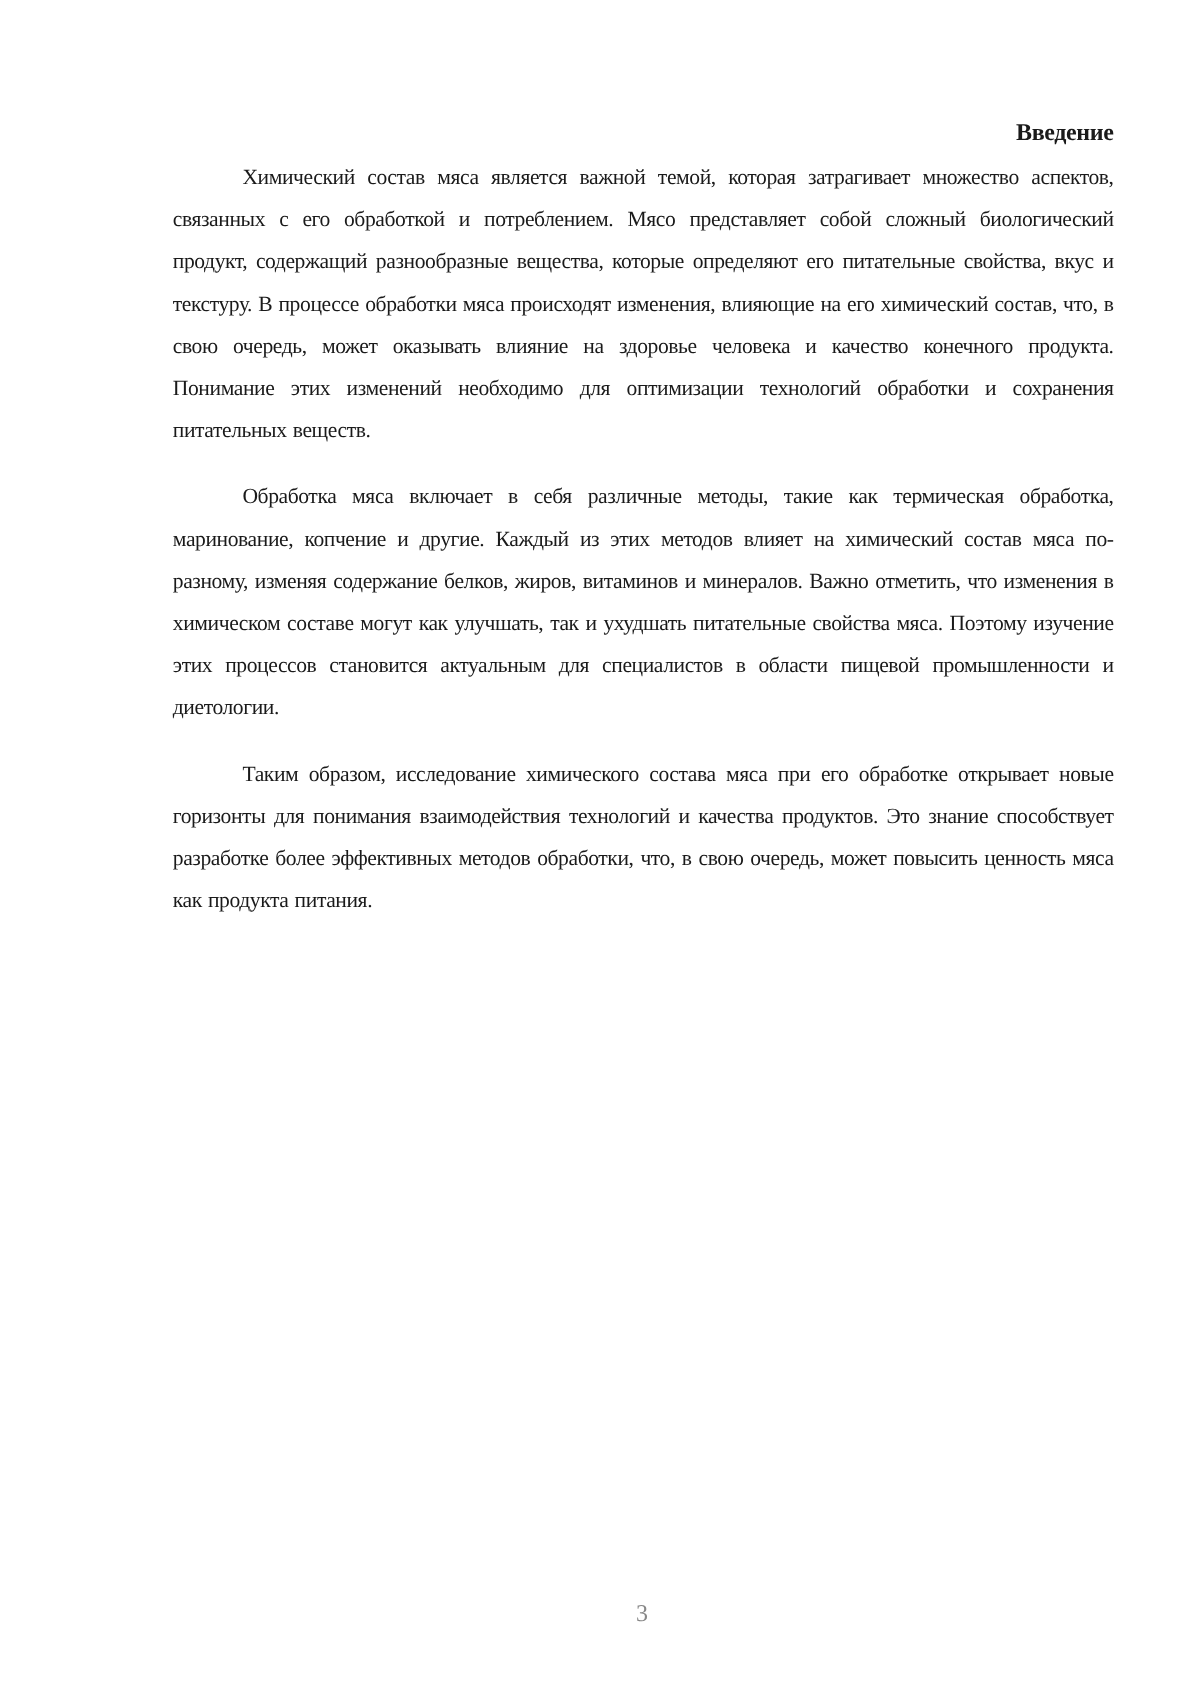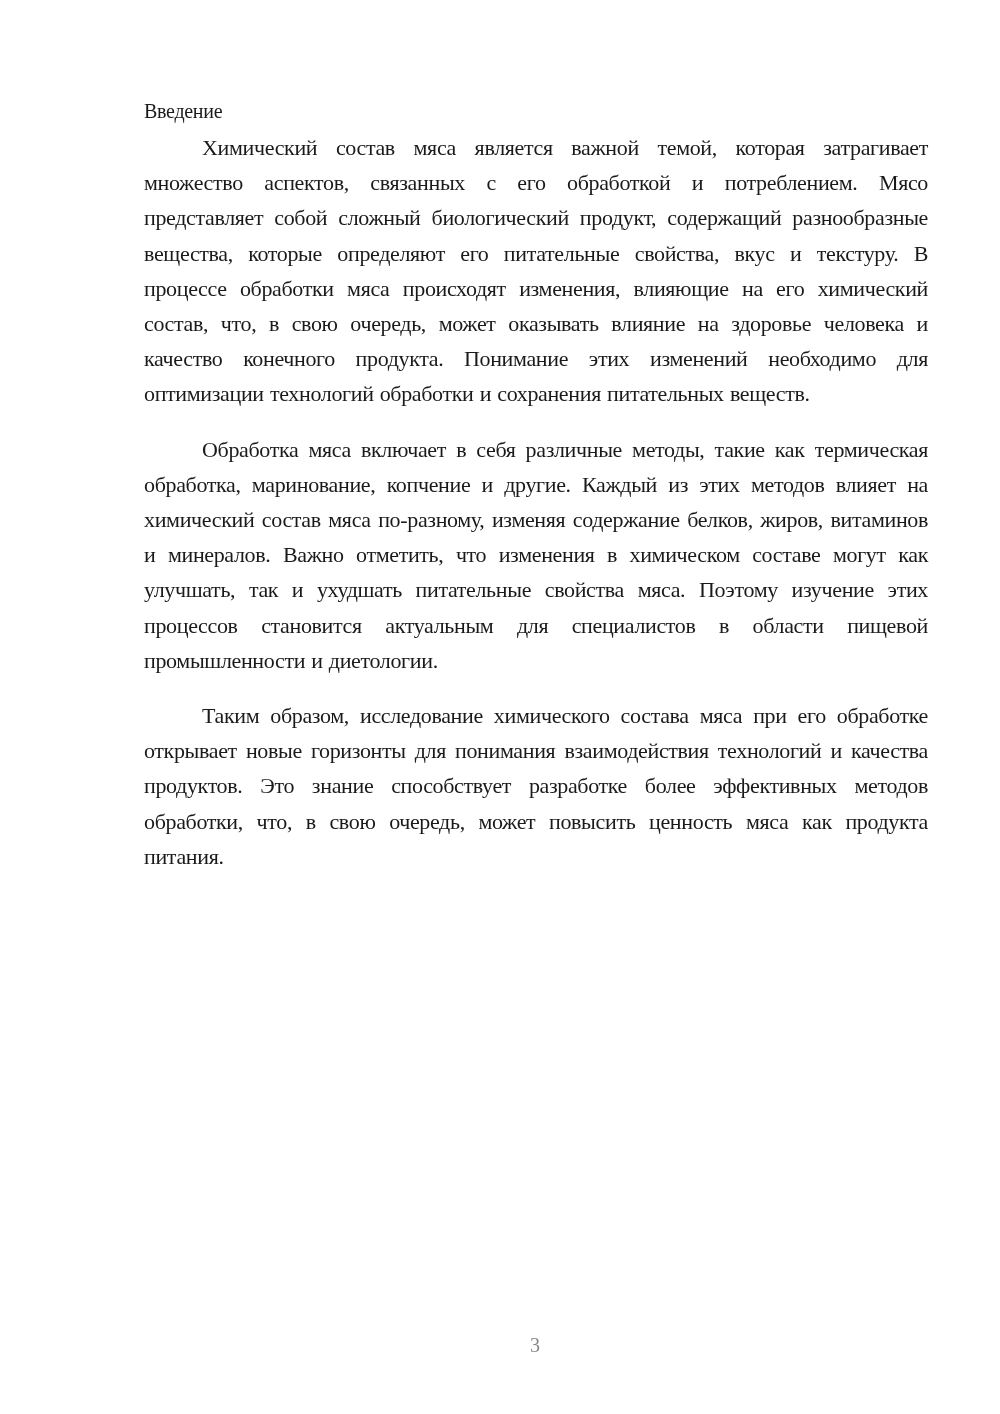--- a/index.html
+++ b/index.html
@@ -22,30 +22,30 @@
       height: 1414px;
       background: #ffffff;
     }
     .content {
       position: absolute;
       left: 144px;
       top: 96px;
       width: 784px;
     }
     .title {
-      text-align: left;
-      font-weight: normal;
+      text-align: right;
+      font-weight: bold;
       font-size: 20px;
       line-height: 30px;
       margin: 0 0 4px 0;
       letter-spacing: -0.3px;
     }
     .para {
       margin: 0 0 20px 0;
-      font-size: 22px;
+      font-size: 18px;
       line-height: 35.2px;
       text-align: justify;
       text-indent: 58px;
       letter-spacing: -0.35px;
       word-spacing: 1px;
     }
     .page-number {
       position: absolute;
       top: 1334px;
       left: 0;

